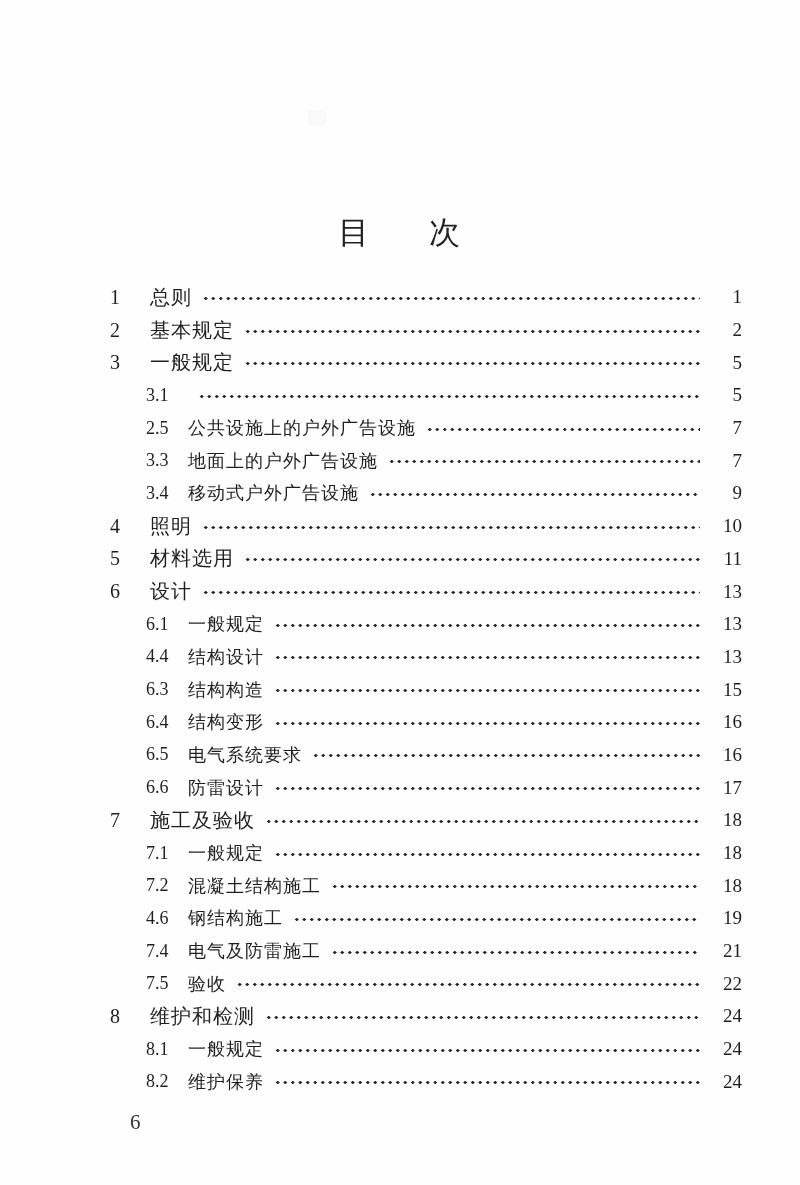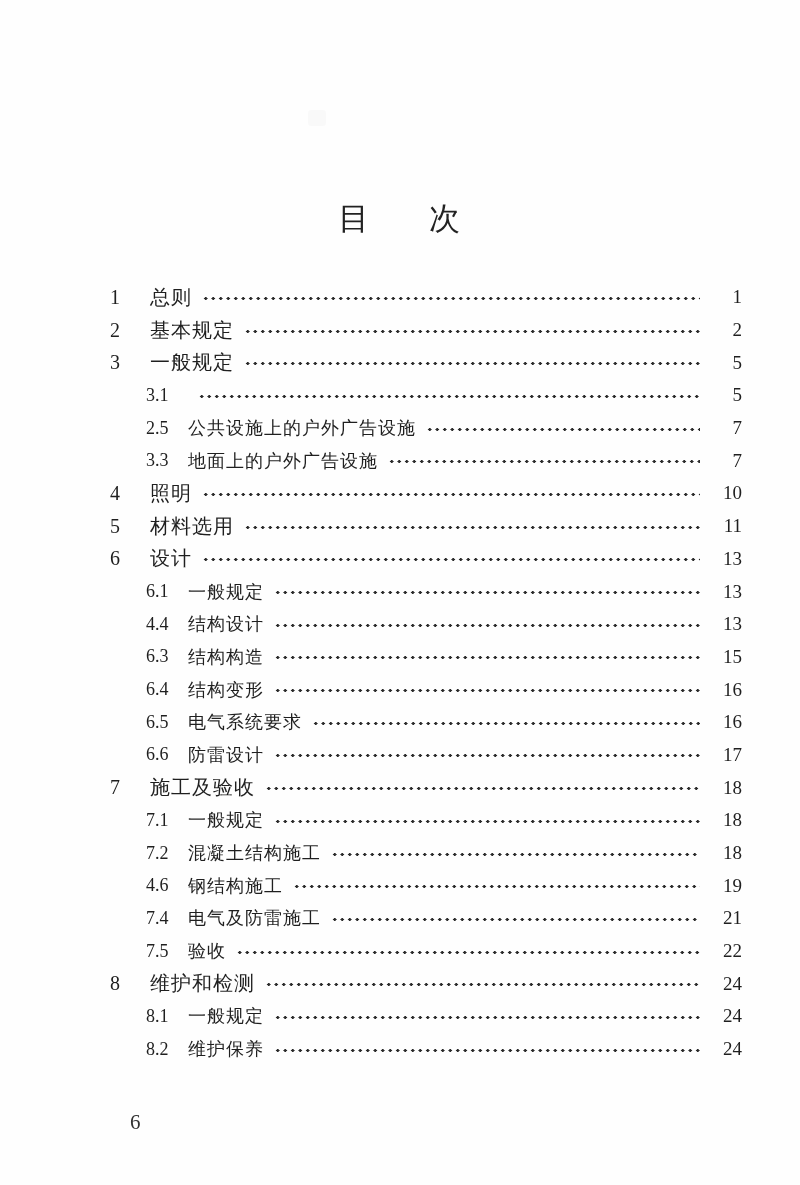--- a/index.html
+++ b/index.html
@@ -11,21 +11,21 @@
     position: relative;
     width: 800px;
     height: 1185px;
     margin: 0 auto;
     background: #fefefe;
     color: #1f1f1f;
     font-family: "Liberation Serif", "DejaVu Serif", serif;
     overflow: hidden;
   }
   .title {
-    margin: 0;
+    margin: 14px;
     padding-top: 198px;
     text-align: center;
     font-size: 31px;
     font-weight: normal;
     letter-spacing: 2px;
     word-spacing: 48px;
     color: #222;
   }
   .toc {
     position: absolute;
@@ -122,20 +122,26 @@
     <span class="label">公共设施上的户外广告设施</span>
     <span class="leader"></span>
     <span class="pagecol">7</span>
   </div>
       <div class="row l2">
     <span class="num">3.3</span>
     <span class="label">地面上的户外广告设施</span>
     <span class="leader"></span>
     <span class="pagecol">7</span>
   </div>
+      <div class="row l2">
+    <span class="num">3.4</span>
+    <span class="label">移动式户外广告设施</span>
+    <span class="leader"></span>
+    <span class="pagecol">9</span>
+  </div>
       <div class="row l1">
     <span class="num">4</span>
     <span class="label">照明</span>
     <span class="leader"></span>
     <span class="pagecol">10</span>
   </div>
       <div class="row l1">
     <span class="num">5</span>
     <span class="label">材料选用</span>
     <span class="leader"></span>

